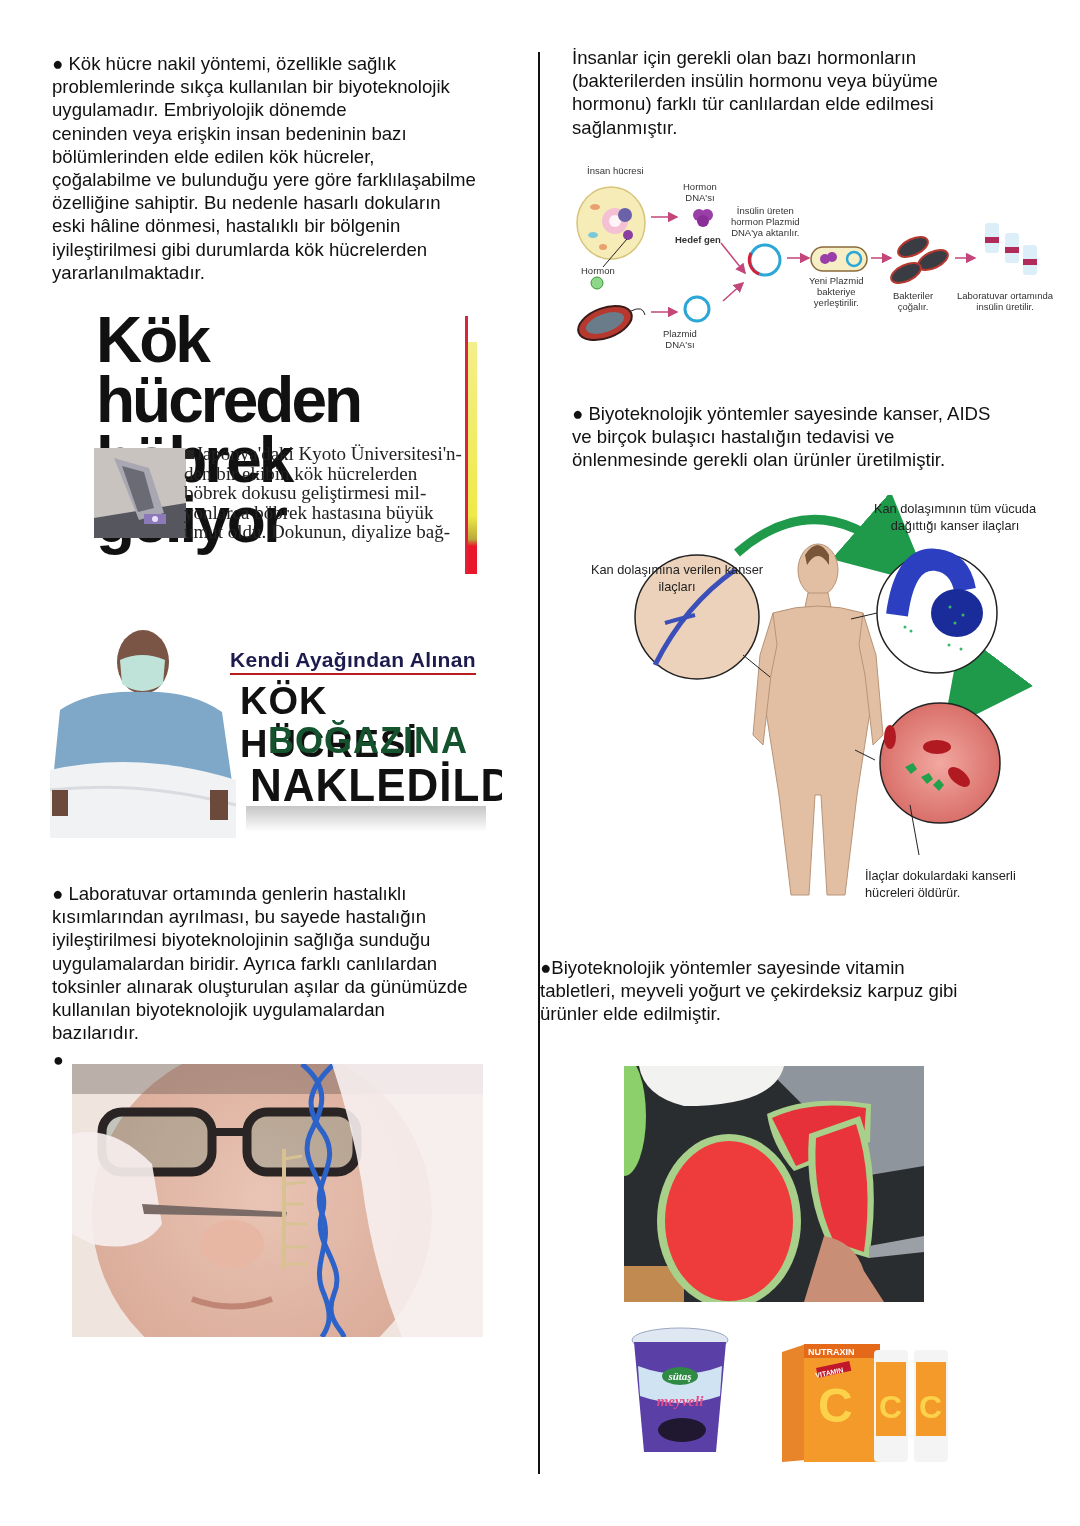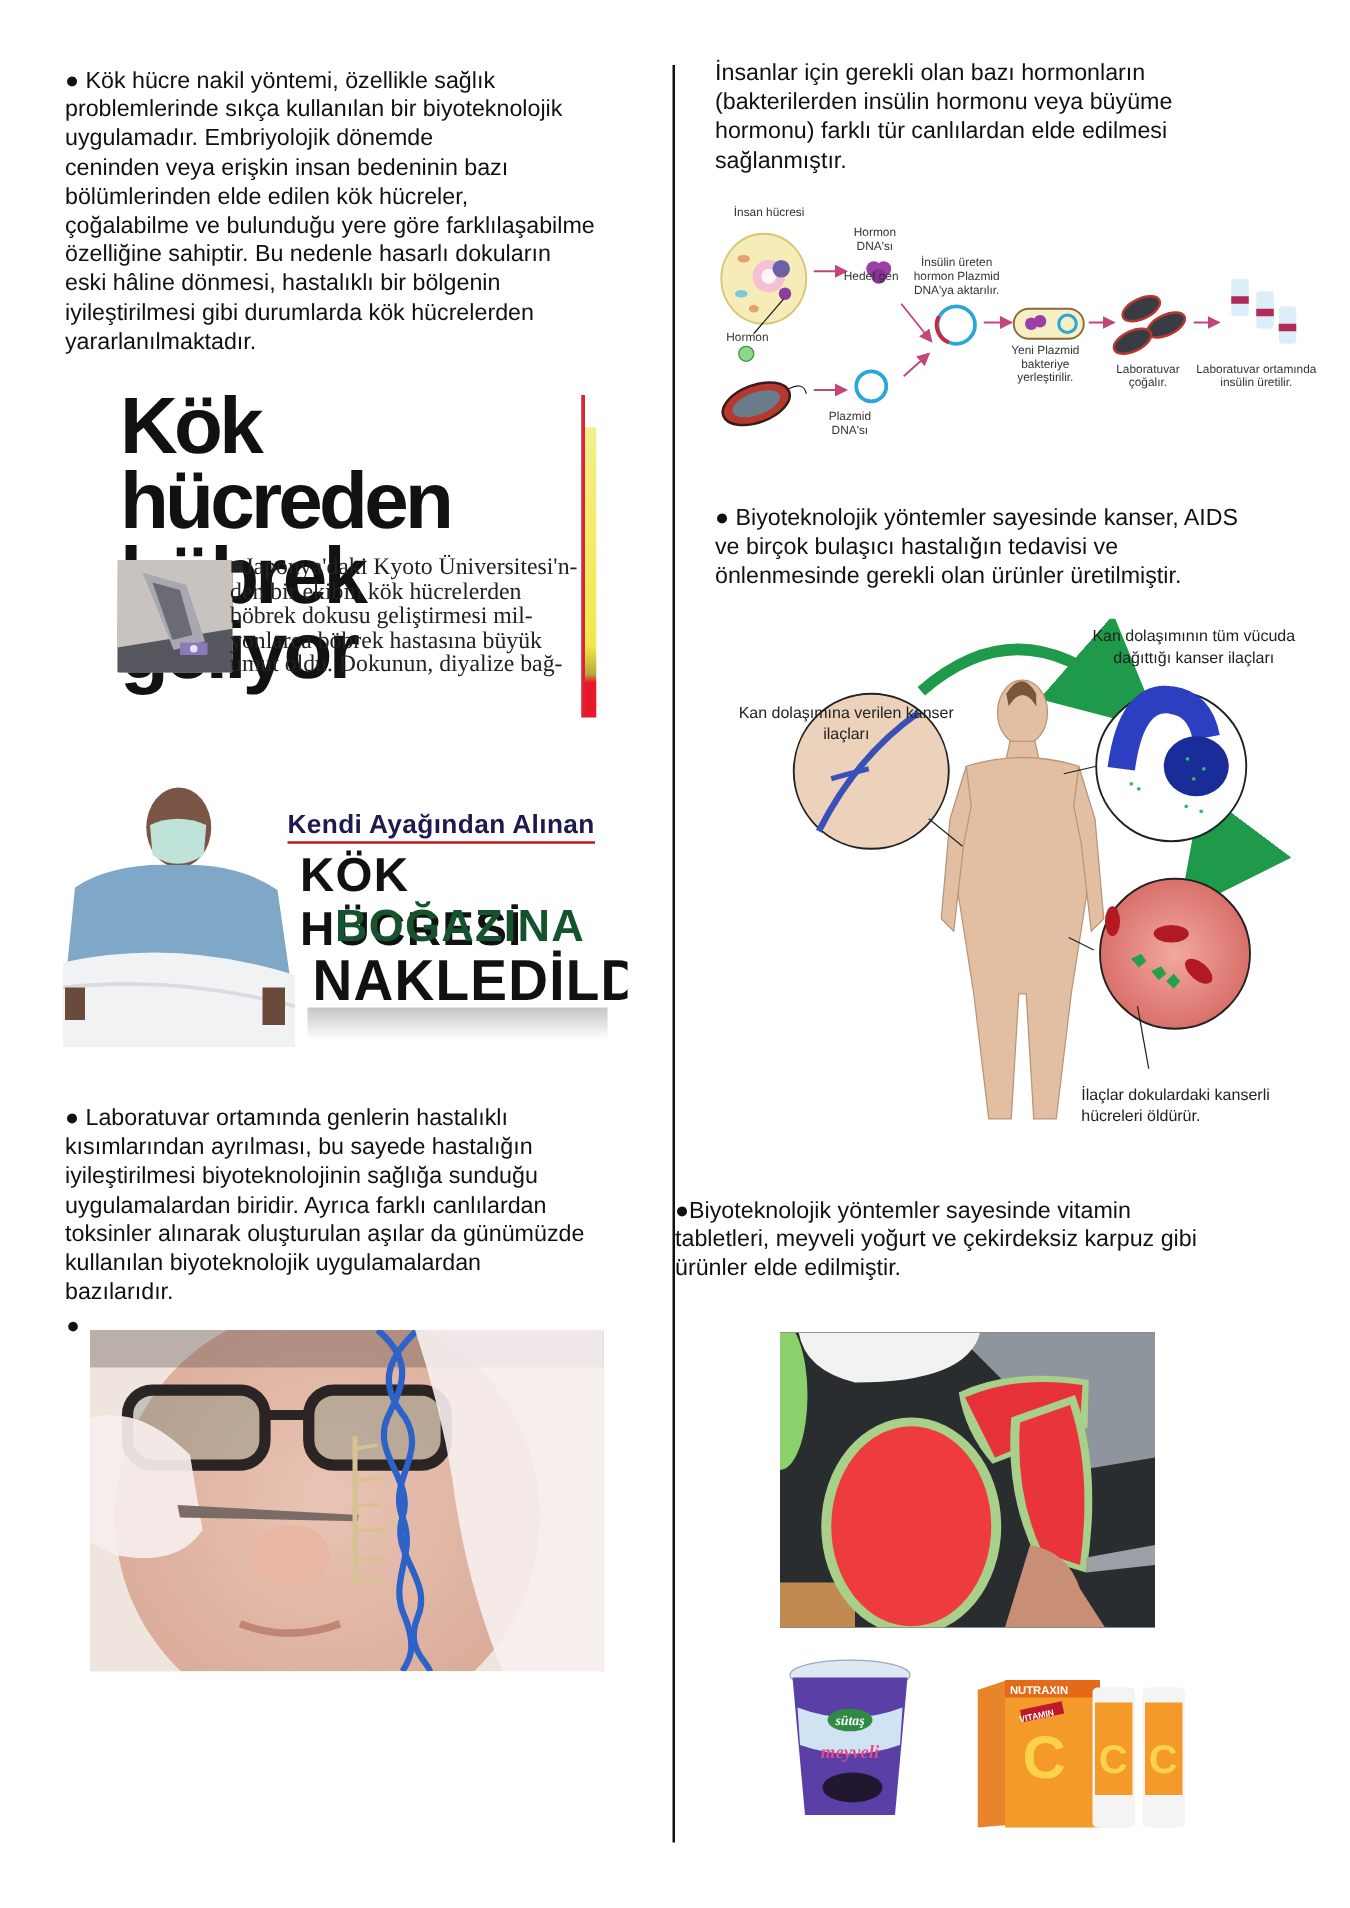--- a/index.html
+++ b/index.html
@@ -211,31 +211,31 @@
         <rect x="412" y="82" width="14" height="6" fill="#b02a5a"></rect>
       <rect x="432" y="78" width="14" height="30" rx="3" fill="#dceef8"></rect>
         <rect x="432" y="92" width="14" height="6" fill="#b02a5a"></rect>
       <rect x="450" y="90" width="14" height="30" rx="3" fill="#dceef8"></rect>
         <rect x="450" y="104" width="14" height="6" fill="#b02a5a"></rect>
     </g>
   </svg>
   <div class="dlabel" style="left:14px; top:10px;">İnsan hücresi</div>
   <div class="dlabel" style="left:110px; top:26px;">Hormon
 DNA'sı</div>
-  <div class="dlabel" style="left:102px; top:61px;">Hedef gen</div>
+  <div class="dlabel" style="left:102px; top:79px;font-weight:bold;">Hedef gen</div>
   <div class="dlabel" style="left:8px; top:110px;">Hormon</div>
   <div class="dlabel" style="left:90px; top:173px;">Plazmid
 DNA'sı</div>
   <div class="dlabel" style="left:158px; top:50px;">İnsülin üreten
 hormon Plazmid
 DNA'ya aktarılır.</div>
   <div class="dlabel" style="left:236px; top:120px;">Yeni Plazmid
 bakteriye
 yerleştirilir.</div>
-  <div class="dlabel" style="left:320px; top:135px;">Laboratuvar
+  <div class="dlabel" style="left:320px; top:135px;">Bakteriler
 çoğalır.</div>
   <div class="dlabel" style="left:384px; top:135px;">Laboratuvar ortamında
 insülin üretilir.</div>
 </div>
 
 <p class="abs para" style="left:572px; top:402px; width:470px;">● Biyoteknolojik yöntemler sayesinde kanser, AIDS
 ve birçok bulaşıcı hastalığın tedavisi ve
 önlenmesinde gerekli olan ürünler üretilmiştir.</p>
 
 <div class="abs cancer">

